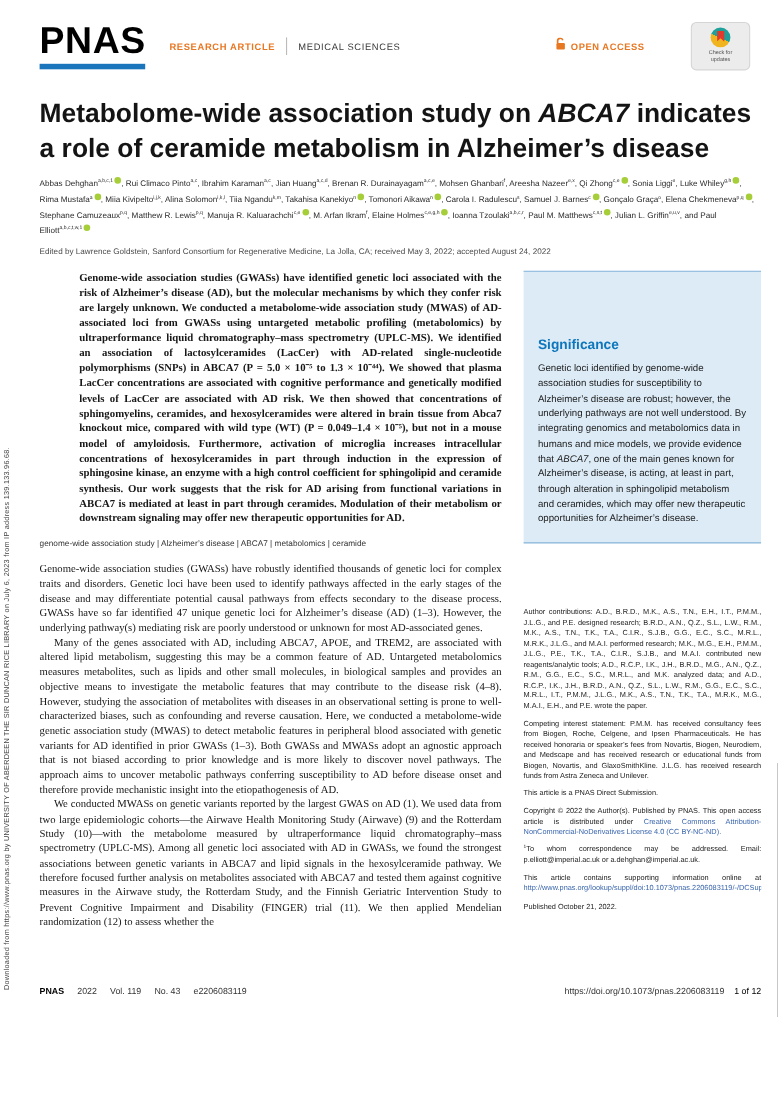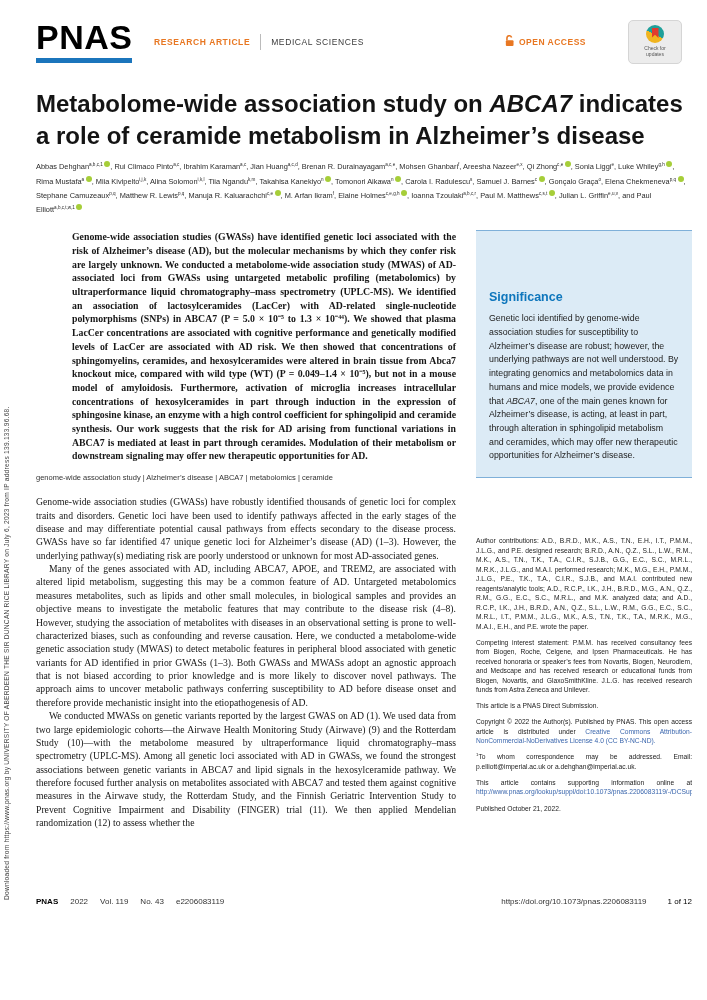--- a/index.html
+++ b/index.html
@@ -73,21 +73,21 @@
   .notes p { font-size:6.7px; line-height:1.42; text-align:justify; color:#222; margin-bottom:6.5px; }
   .notes sup { font-size:4.4px; vertical-align:super; line-height:0; }
   .note-link { color:#3a66ad; cursor:pointer; }
   
   .footer {
     position:absolute; left:36px; right:15px; top:897px;
     display:flex; justify-content:space-between; align-items:baseline; font-size:8px; color:#333;
   }
   .footer-left { display:flex; gap:12px; }
   .footer-left .brand { font-weight:bold; color:#000; }
-  .footer-right { display:flex; gap:21px; }
+  .footer-right { display:flex; gap:9px; }
   .page-num { font-weight:normal; color:#000; }
 </style>
 </head>
 <body>
 
 <div id="page">
 
   <div class="watermark">Downloaded from https://www.pnas.org by UNIVERSITY OF ABERDEEN THE SIR DUNCAN RICE LIBRARY on July 6, 2023 from IP address 139.133.96.68.</div>
 
   <div class="main">
@@ -112,20 +112,21 @@
           <div class="check-bookmark"></div>
         </div>
         <div class="check-text">Check for updates</div>
       </div>
     </div>
 
     <div class="title"><span>Metabolome-wide association study on </span><span class="it">ABCA7</span><span> indicates a role of ceramide metabolism in Alzheimer’s disease</span></div>
 
     <div class="authors" id="authors"><span><span>Abbas Dehghan</span><sup>a,b,c,1</sup><span class="orcid-icon"></span></span>, <span><span>Rui Climaco Pinto</span><sup>a,c</sup></span>, <span><span>Ibrahim Karaman</span><sup>a,c</sup></span>, <span><span>Jian Huang</span><sup>a,c,d</sup></span>, <span><span>Brenan R. Durainayagam</span><sup>a,c,e</sup></span>, <span><span>Mohsen Ghanbari</span><sup>f</sup></span>, <span><span>Areesha Nazeer</span><sup>e,x</sup></span>, <span><span>Qi Zhong</span><sup>c,e</sup><span class="orcid-icon"></span></span>, <span><span>Sonia Liggi</span><sup>e</sup></span>, <span><span>Luke Whiley</span><sup>g,h</sup><span class="orcid-icon"></span></span>, <span><span>Rima Mustafa</span><sup>a</sup><span class="orcid-icon"></span></span>, <span><span>Miia Kivipelto</span><sup>i,j,k</sup></span>, <span><span>Alina Solomon</span><sup>i,k,l</sup></span>, <span><span>Tiia Ngandu</span><sup>k,m</sup></span>, <span><span>Takahisa Kanekiyo</span><sup>n</sup><span class="orcid-icon"></span></span>, <span><span>Tomonori Aikawa</span><sup>n</sup><span class="orcid-icon"></span></span>, <span><span>Carola I. Radulescu</span><sup>s</sup></span>, <span><span>Samuel J. Barnes</span><sup>c</sup><span class="orcid-icon"></span></span>, <span><span>Gonçalo Graça</span><sup>o</sup></span>, <span><span>Elena Chekmeneva</span><sup>p,q</sup><span class="orcid-icon"></span></span>, <span><span>Stephane Camuzeaux</span><sup>p,q</sup></span>, <span><span>Matthew R. Lewis</span><sup>p,q</sup></span>, <span><span>Manuja R. Kaluarachchi</span><sup>c,e</sup><span class="orcid-icon"></span></span>, <span><span>M. Arfan Ikram</span><sup>f</sup></span>, <span><span>Elaine Holmes</span><sup>c,e,g,h</sup><span class="orcid-icon"></span></span>, <span><span>Ioanna Tzoulaki</span><sup>a,b,c,r</sup></span>, <span><span>Paul M. Matthews</span><sup>c,s,t</sup><span class="orcid-icon"></span></span>, <span><span>Julian L. Griffin</span><sup>e,u,v</sup></span>, <span><span>and Paul Elliott</span><sup>a,b,c,t,w,1</sup><span class="orcid-icon"></span></span></div>
 
+    <div class="edited">Edited by Lawrence Goldstein, Sanford Consortium for Regenerative Medicine, La Jolla, CA; received May 3, 2022; accepted August 24, 2022</div>
 
     <div class="cols">
       <div class="col-left">
         <div class="abstract">Genome-wide association studies (GWASs) have identified genetic loci associated with the risk of Alzheimer’s disease (AD), but the molecular mechanisms by which they confer risk are largely unknown. We conducted a metabolome-wide association study (MWAS) of AD-associated loci from GWASs using untargeted metabolic profiling (metabolomics) by ultraperformance liquid chromatography–mass spectrometry (UPLC-MS). We identified an association of lactosylceramides (LacCer) with AD-related single-nucleotide polymorphisms (SNPs) in ABCA7 (P = 5.0 × 10⁻⁵ to 1.3 × 10⁻⁴⁴). We showed that plasma LacCer concentrations are associated with cognitive performance and genetically modified levels of LacCer are associated with AD risk. We then showed that concentrations of sphingomyelins, ceramides, and hexosylceramides were altered in brain tissue from Abca7 knockout mice, compared with wild type (WT) (P = 0.049–1.4 × 10⁻⁵), but not in a mouse model of amyloidosis. Furthermore, activation of microglia increases intracellular concentrations of hexosylceramides in part through induction in the expression of sphingosine kinase, an enzyme with a high control coefficient for sphingolipid and ceramide synthesis. Our work suggests that the risk for AD arising from functional variations in ABCA7 is mediated at least in part through ceramides. Modulation of their metabolism or downstream signaling may offer new therapeutic opportunities for AD.</div>
         <div class="keywords">genome-wide association study | Alzheimer’s disease | ABCA7 | metabolomics | ceramide</div>
         <div class="bodytext" id="bodytext">
             <p>Genome-wide association studies (GWASs) have robustly identified thousands of genetic loci for complex traits and disorders. Genetic loci have been used to identify pathways affected in the early stages of the disease and may differentiate potential causal pathways from effects secondary to the disease process. GWASs have so far identified 47 unique genetic loci for Alzheimer’s disease (AD) (1–3). However, the underlying pathway(s) mediating risk are poorly understood or unknown for most AD-associated genes.</p>
             <p>Many of the genes associated with AD, including ABCA7, APOE, and TREM2, are associated with altered lipid metabolism, suggesting this may be a common feature of AD. Untargeted metabolomics measures metabolites, such as lipids and other small molecules, in biological samples and provides an objective means to investigate the metabolic features that may contribute to the disease risk (4–8). However, studying the association of metabolites with diseases in an observational setting is prone to well-characterized biases, such as confounding and reverse causation. Here, we conducted a metabolome-wide genetic association study (MWAS) to detect metabolic features in peripheral blood associated with genetic variants for AD identified in prior GWASs (1–3). Both GWASs and MWASs adopt an agnostic approach that is not biased according to prior knowledge and is more likely to discover novel pathways. The approach aims to uncover metabolic pathways conferring susceptibility to AD before disease onset and therefore provide mechanistic insight into the etiopathogenesis of AD.</p>
             <p>We conducted MWASs on genetic variants reported by the largest GWAS on AD (1). We used data from two large epidemiologic cohorts—the Airwave Health Monitoring Study (Airwave) (9) and the Rotterdam Study (10)—with the metabolome measured by ultraperformance liquid chromatography–mass spectrometry (UPLC-MS). Among all genetic loci associated with AD in GWASs, we found the strongest associations between genetic variants in ABCA7 and lipid signals in the hexosylceramide pathway. We therefore focused further analysis on metabolites associated with ABCA7 and tested them against cognitive measures in the Airwave study, the Rotterdam Study, and the Finnish Geriatric Intervention Study to Prevent Cognitive Impairment and Disability (FINGER) trial (11). We then applied Mendelian randomization (12) to assess whether the</p>
           </div>

